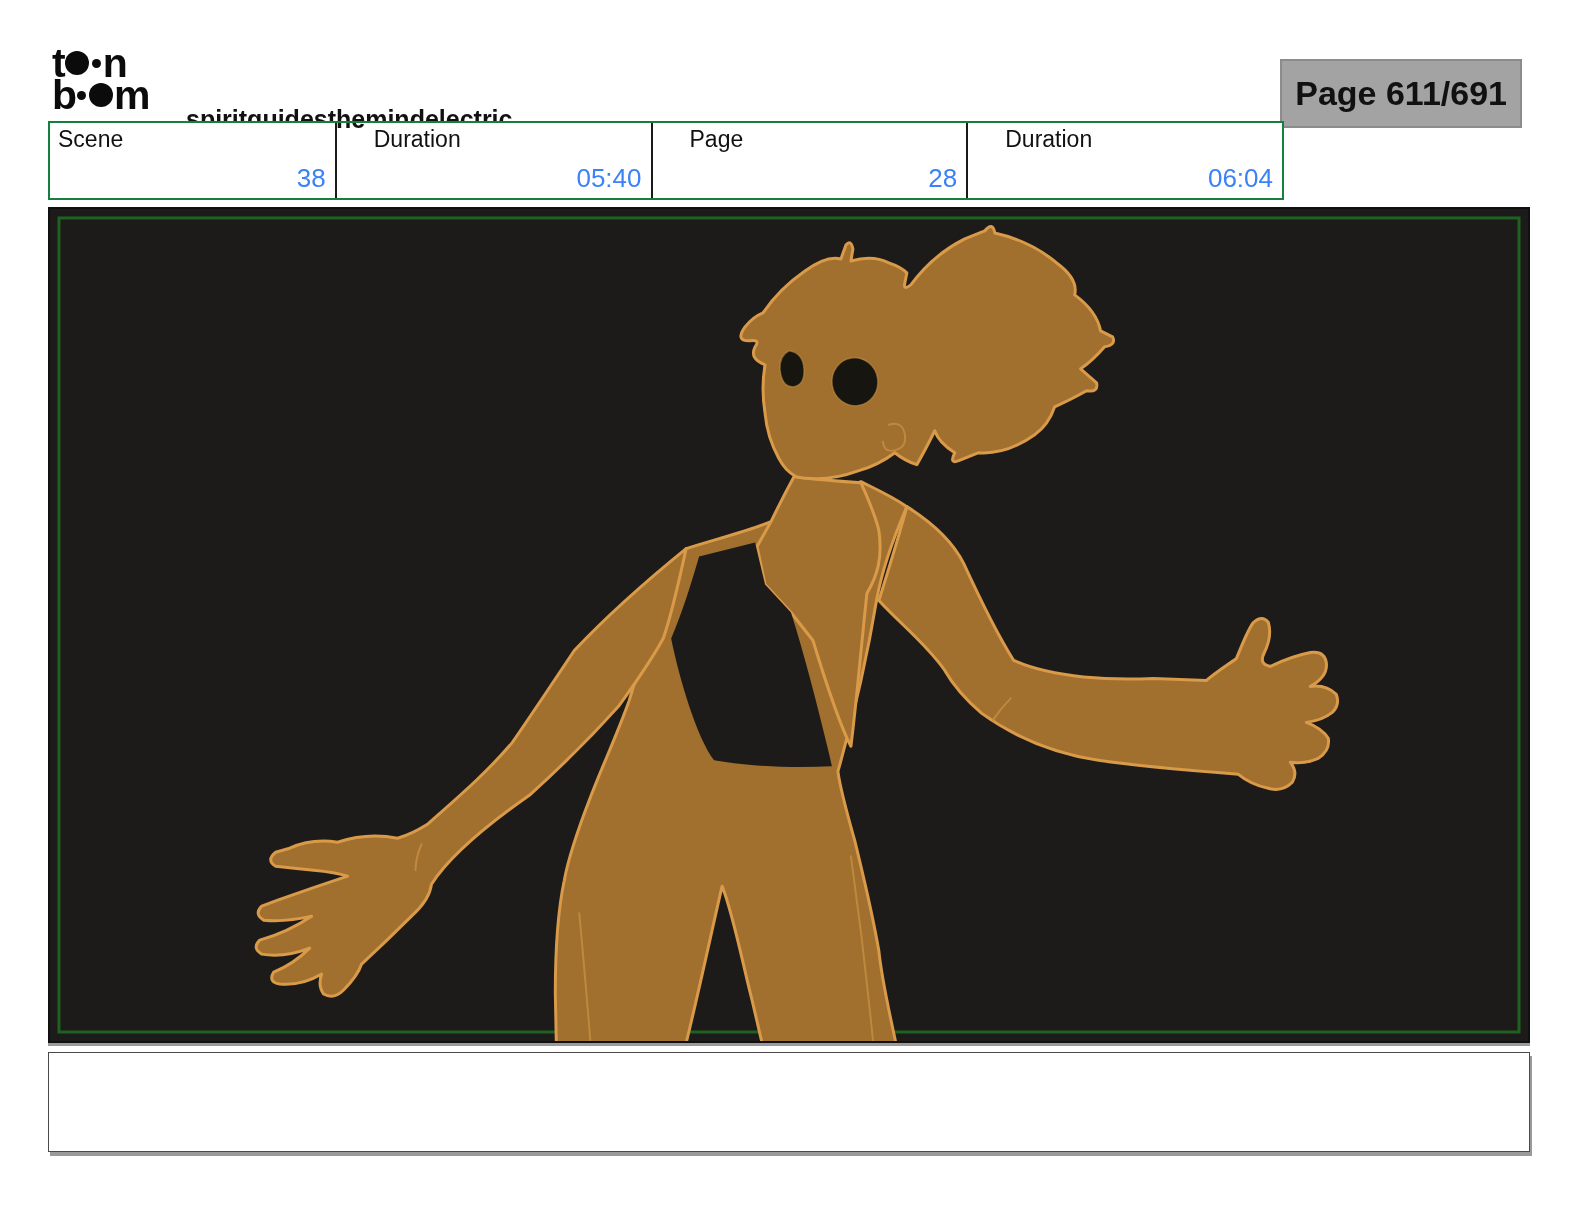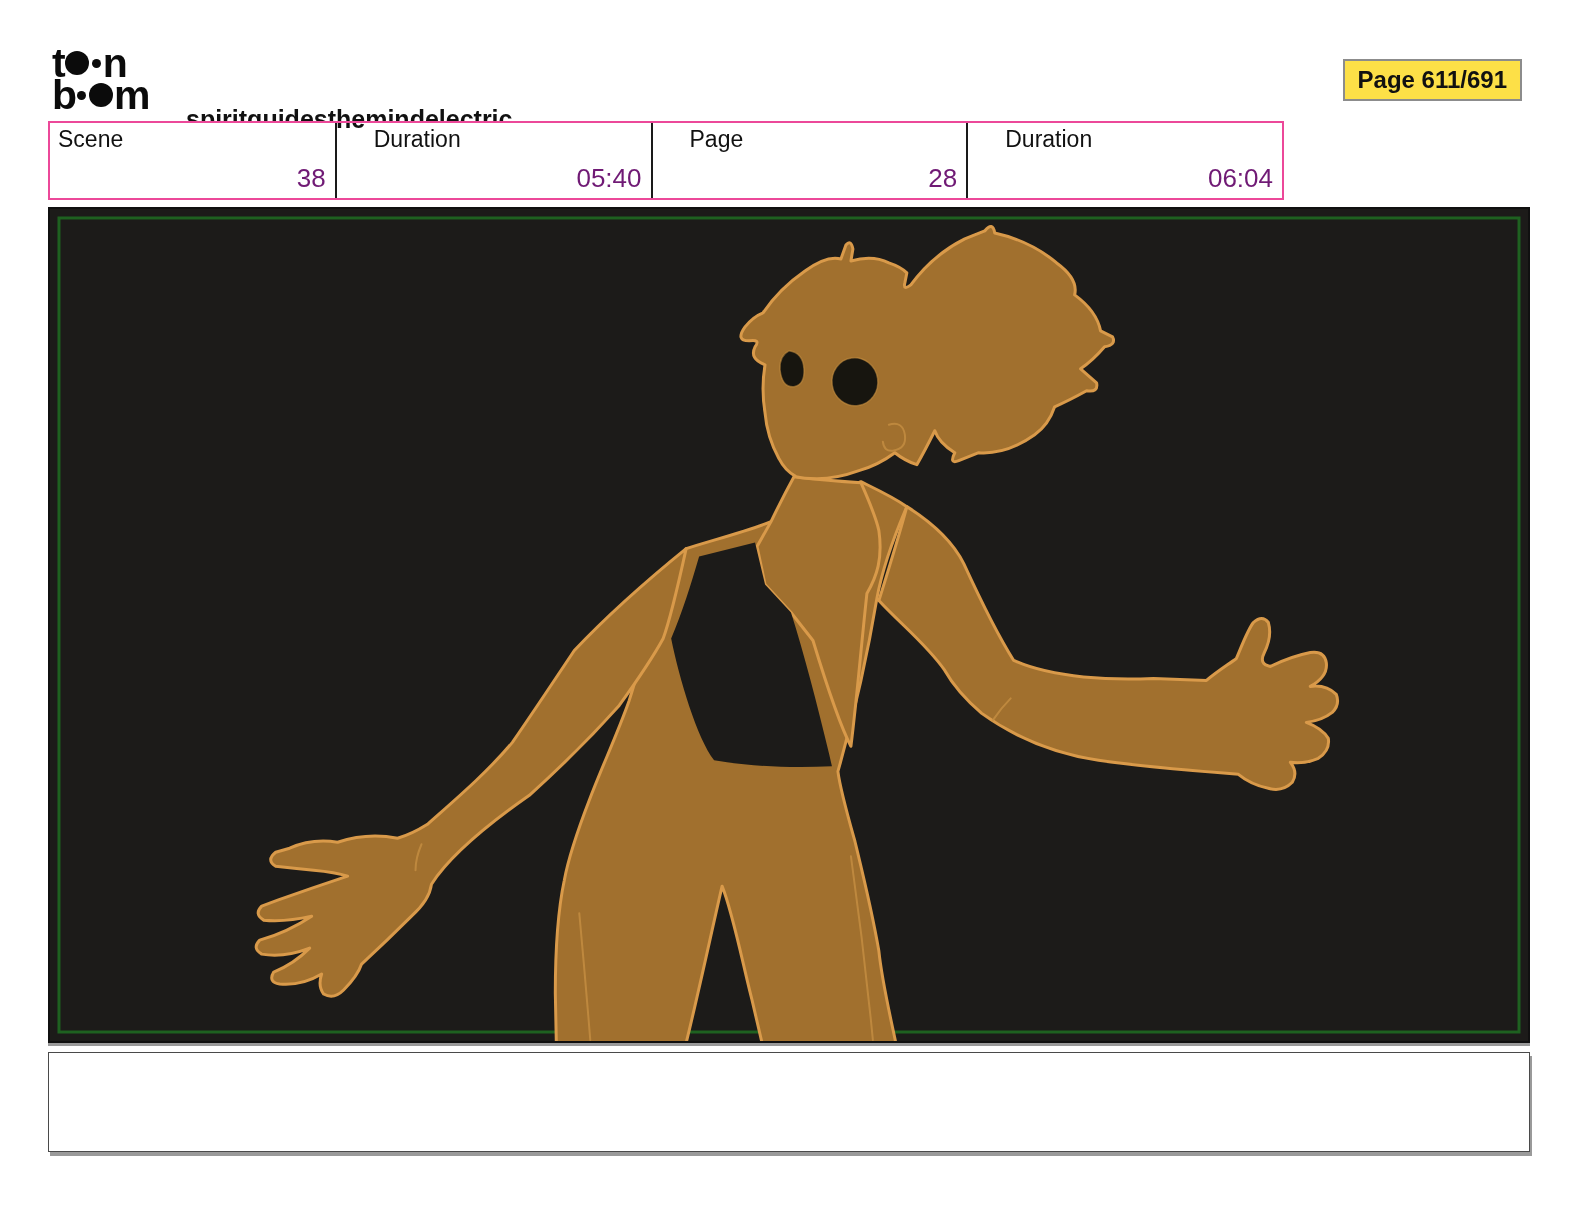--- a/index.html
+++ b/index.html
@@ -7,30 +7,30 @@
   .page{position:relative;width:1584px;height:1224px;background:#fff;overflow:hidden;}
 
   
   .logo{position:absolute;left:52px;top:48px;width:130px;}
   .logo-row{display:flex;align-items:center;height:30px;}
   .logo-row.r2{margin-top:2px;}
   .logo-letter{font-size:41px;font-weight:800;line-height:30px;letter-spacing:-2px;color:#0b0b0b;}
   .dot-big{width:24px;height:24px;border-radius:50%;background:#0b0b0b;margin:0 1px;flex:0 0 auto;}
   .dot-small{width:9px;height:9px;border-radius:50%;background:#0b0b0b;margin:0 2px;flex:0 0 auto;}
   .title{position:absolute;left:186px;top:66px;font-size:25px;font-weight:700;letter-spacing:0;margin-top:39px;}
-  .page-badge{position:absolute;top:59px;right:62px;border:2px solid #8c8c8c;background:#fde047;
-              padding:5px 13px;font-size:24px;font-weight:700;}
+  .page-badge{position:absolute;top:59px;right:62px;border:2px solid #8c8c8c;background:#a3a3a3;
+              padding:13px 13px;font-size:34px;font-weight:700;}
 
   
   .info-row{position:absolute;left:48px;top:121px;width:1236px;height:79px;display:flex;
-            border:2px solid #ec4899;box-sizing:border-box;gap:29px;}
+            border:2px solid #15803d;box-sizing:border-box;gap:29px;}
   .info-cell{flex:1 1 0;position:relative;border-right:2px solid #1a1a1a;background:#fff;}
   .info-cell:last-child{border-right:none;}
   .info-label{position:absolute;left:8px;top:3px;font-size:23px;color:#111;}
-  .info-value{position:absolute;right:9px;bottom:4px;font-size:26px;color:#701a75;}
+  .info-value{position:absolute;right:9px;bottom:4px;font-size:26px;color:#3b82f6;}
 
   
   .panel-frame{position:absolute;left:48px;top:207px;width:1482px;height:836px;
                border:2px solid #101010;box-sizing:border-box;background:#1c1b19;
                box-shadow:0 3px 0 #9a9a9a;}
   .panel-frame svg{position:absolute;left:0;top:0;width:100%;height:100%;display:block;}
   .figfill{fill:#a1702e;stroke:#d99a4a;stroke-width:3;stroke-linejoin:round;stroke-linecap:round;}
   .darkcut{fill:#1c1b19;stroke:none;}
   .eye{fill:#17150f;stroke:#c68f42;stroke-width:1.5;stroke-opacity:.55;}
   .detail{fill:none;stroke:#c68f42;stroke-width:2;stroke-linecap:round;opacity:.8;}

